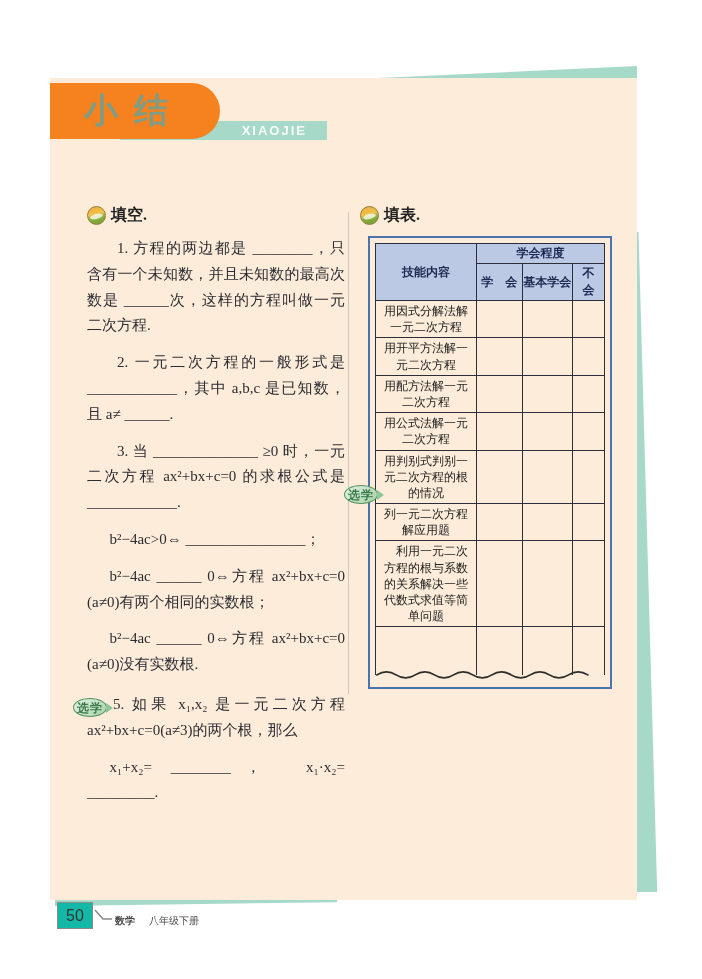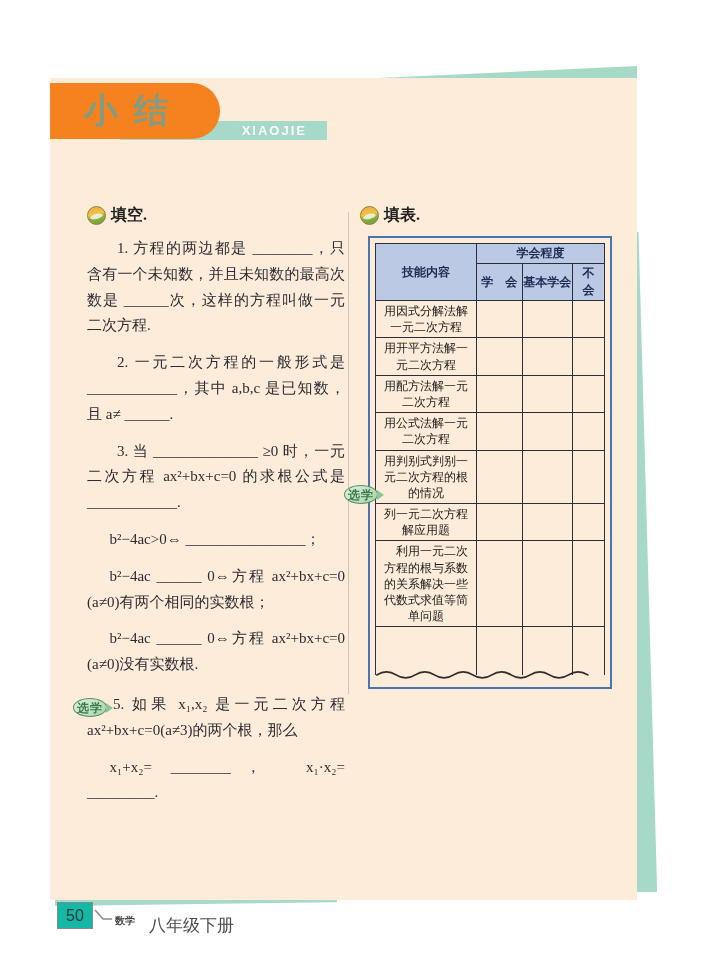--- a/index.html
+++ b/index.html
@@ -67,21 +67,21 @@
   tr.empty td{border-bottom:none;}
   .wave{position:absolute;left:5px;bottom:6px;width:230px;height:14px;}
 
   
   .footer{position:absolute;left:57px;top:902px;display:flex;align-items:flex-start;z-index:3;
     font-family:"Liberation Sans",sans-serif;}
   .page-num-box{display:inline-block;width:34px;height:25px;background:#14b8a6;border:1px solid #8a8a8a;
     text-align:center;line-height:25px;font-size:16px;color:#333;}
   .footer-tick{margin-top:6px;}
   .footer-subject{font-size:10px;font-weight:bold;color:#4a4a4a;margin:12px 0 0 2px;}
-  .footer-volume{font-size:17px;color:#4a4a4a;margin:12px 0 0 14px;}
+  .footer-volume{font-size:10px;color:#4a4a4a;margin:12px 0 0 14px;}
 </style>
 </head>
 <body>
 
 <div class="deco deco-top"></div>
 <div class="deco deco-right"></div>
 <div class="deco deco-bottom"></div>
 
 <div class="page">
 

